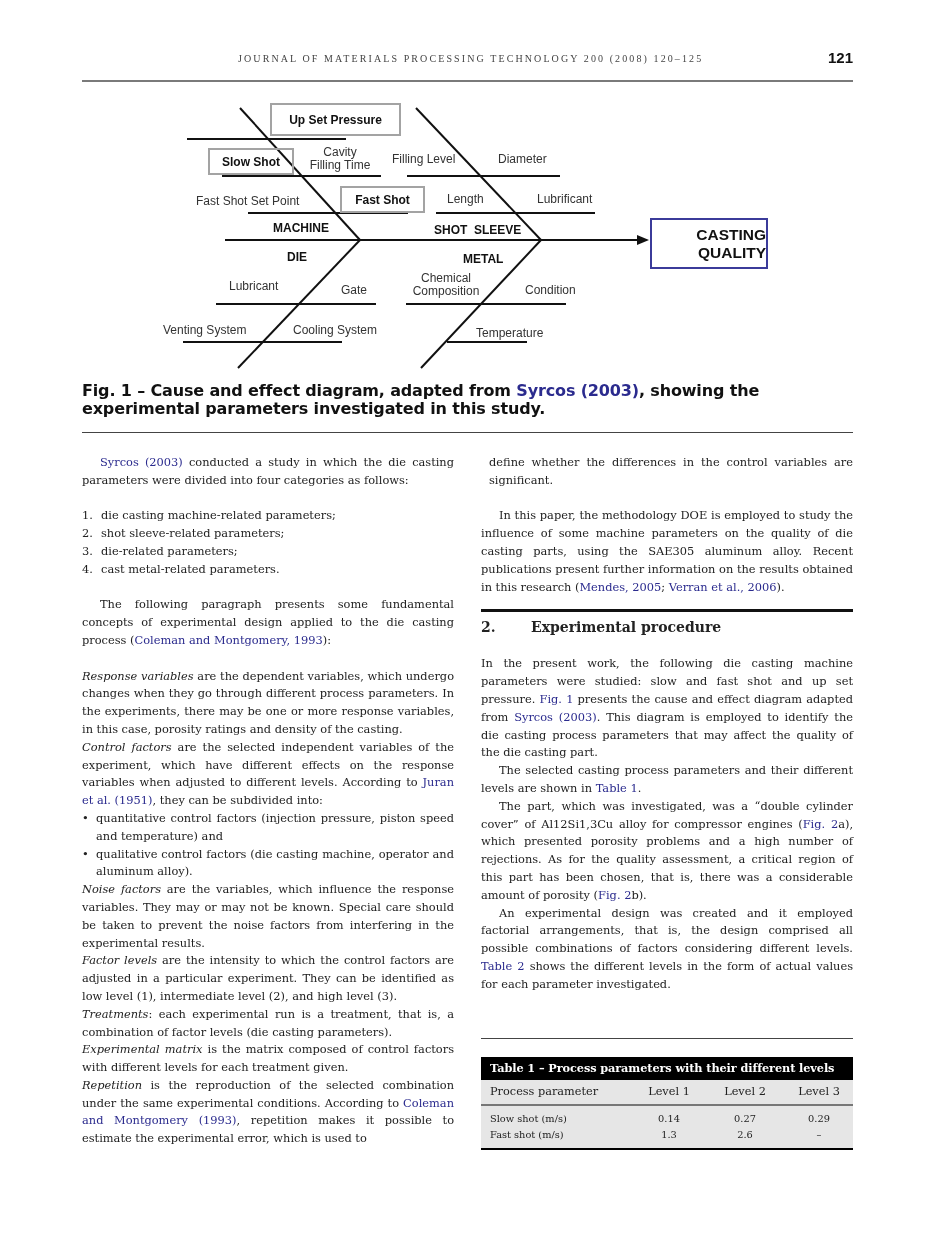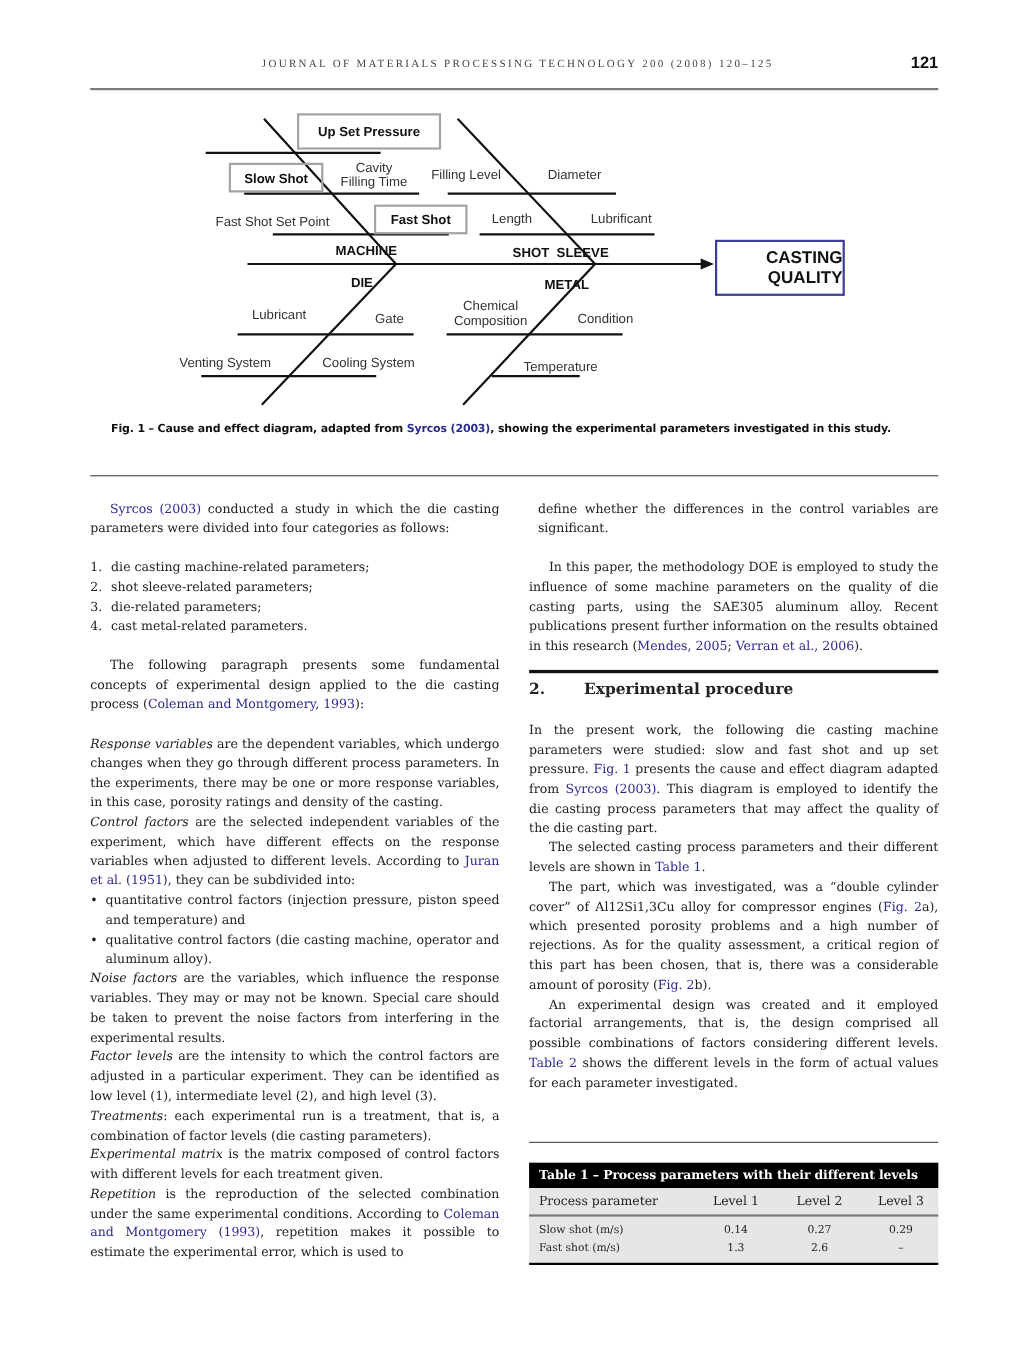--- a/index.html
+++ b/index.html
@@ -7,26 +7,26 @@
 
   
   .running-head { position: absolute; left: 238px; top: 53px; font-family: "Liberation Serif", serif; font-size: 10px; letter-spacing: 2.1px; text-transform: uppercase; font-variant: small-caps; color: #444; }
   .page-num { position: absolute; right: 72px; top: 49px; font-family: "Liberation Sans", sans-serif; font-weight: bold; font-size: 15px; color: #111; }
   .head-rule { position: absolute; left: 82px; top: 80px; width: 771px; height: 2px; background: #7a7a7a; }
 
   
   .figure { position: absolute; left: 0; top: 0; width: 925px; height: 380px; }
   .fig-svg { position: absolute; left: 0; top: 0; }
   .dlabel { position: absolute; font-family: "Liberation Sans", sans-serif; font-size: 12px; color: #333; white-space: nowrap; line-height: 13px; }
-  .dlabel.bold { font-weight: bold; color: #111; margin-left: 32px; }
+  .dlabel.bold { font-weight: bold; color: #111; }
   .dlabel.center { text-align: center; }
   .redbox { position: absolute; border: 2px solid #a3a3a3; box-sizing: border-box; display: flex; align-items: center; justify-content: center; font-family: "Liberation Sans", sans-serif; font-weight: bold; font-size: 12px; color: #111; }
   .effect-box { position: absolute; left: 650px; top: 218px; width: 118px; height: 51px; border: 2px solid #3b3b9a; box-sizing: border-box; display: flex; flex-direction: column; align-items: flex-end; justify-content: center; font-family: "Liberation Sans", sans-serif; font-weight: bold; font-size: 15.5px; line-height: 18px; color: #111; }
 
-  .caption { position: absolute; left: 82px; top: 382px; width: 770px; font-family: "DejaVu Sans", sans-serif; font-weight: bold; font-size: 10px; line-height: 18px; color: #111; letter-spacing: -0.15px; margin-left: 19px; }
+  .caption { position: absolute; left: 82px; top: 382px; width: 770px; font-family: "DejaVu Sans", sans-serif; font-weight: bold; font-size: 16px; line-height: 18px; color: #111; letter-spacing: -0.15px; }
   .link { color: #2b2b8e; }
   .caption-rule { position: absolute; left: 82px; top: 432px; width: 771px; height: 1px; background: #444; }
 
   
   .col { position: absolute; font-family: "DejaVu Serif", serif; font-size: 11.4px; line-height: 17.8px; color: #222; text-align: justify; }
   .col-left { left: 82px; top: 454px; width: 372px; }
   .col-right { left: 481px; top: 454px; width: 372px; }
   .col p { margin: 0; }
   .indent { text-indent: 18px; }
   .gap { height: 17.8px; }

